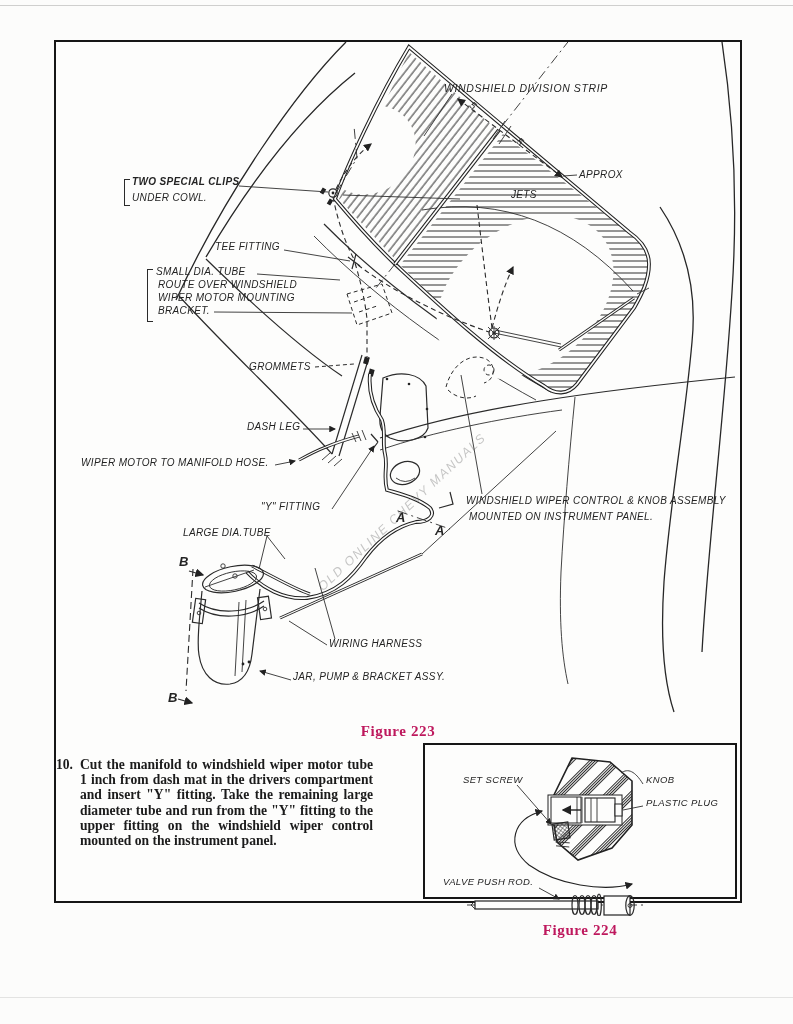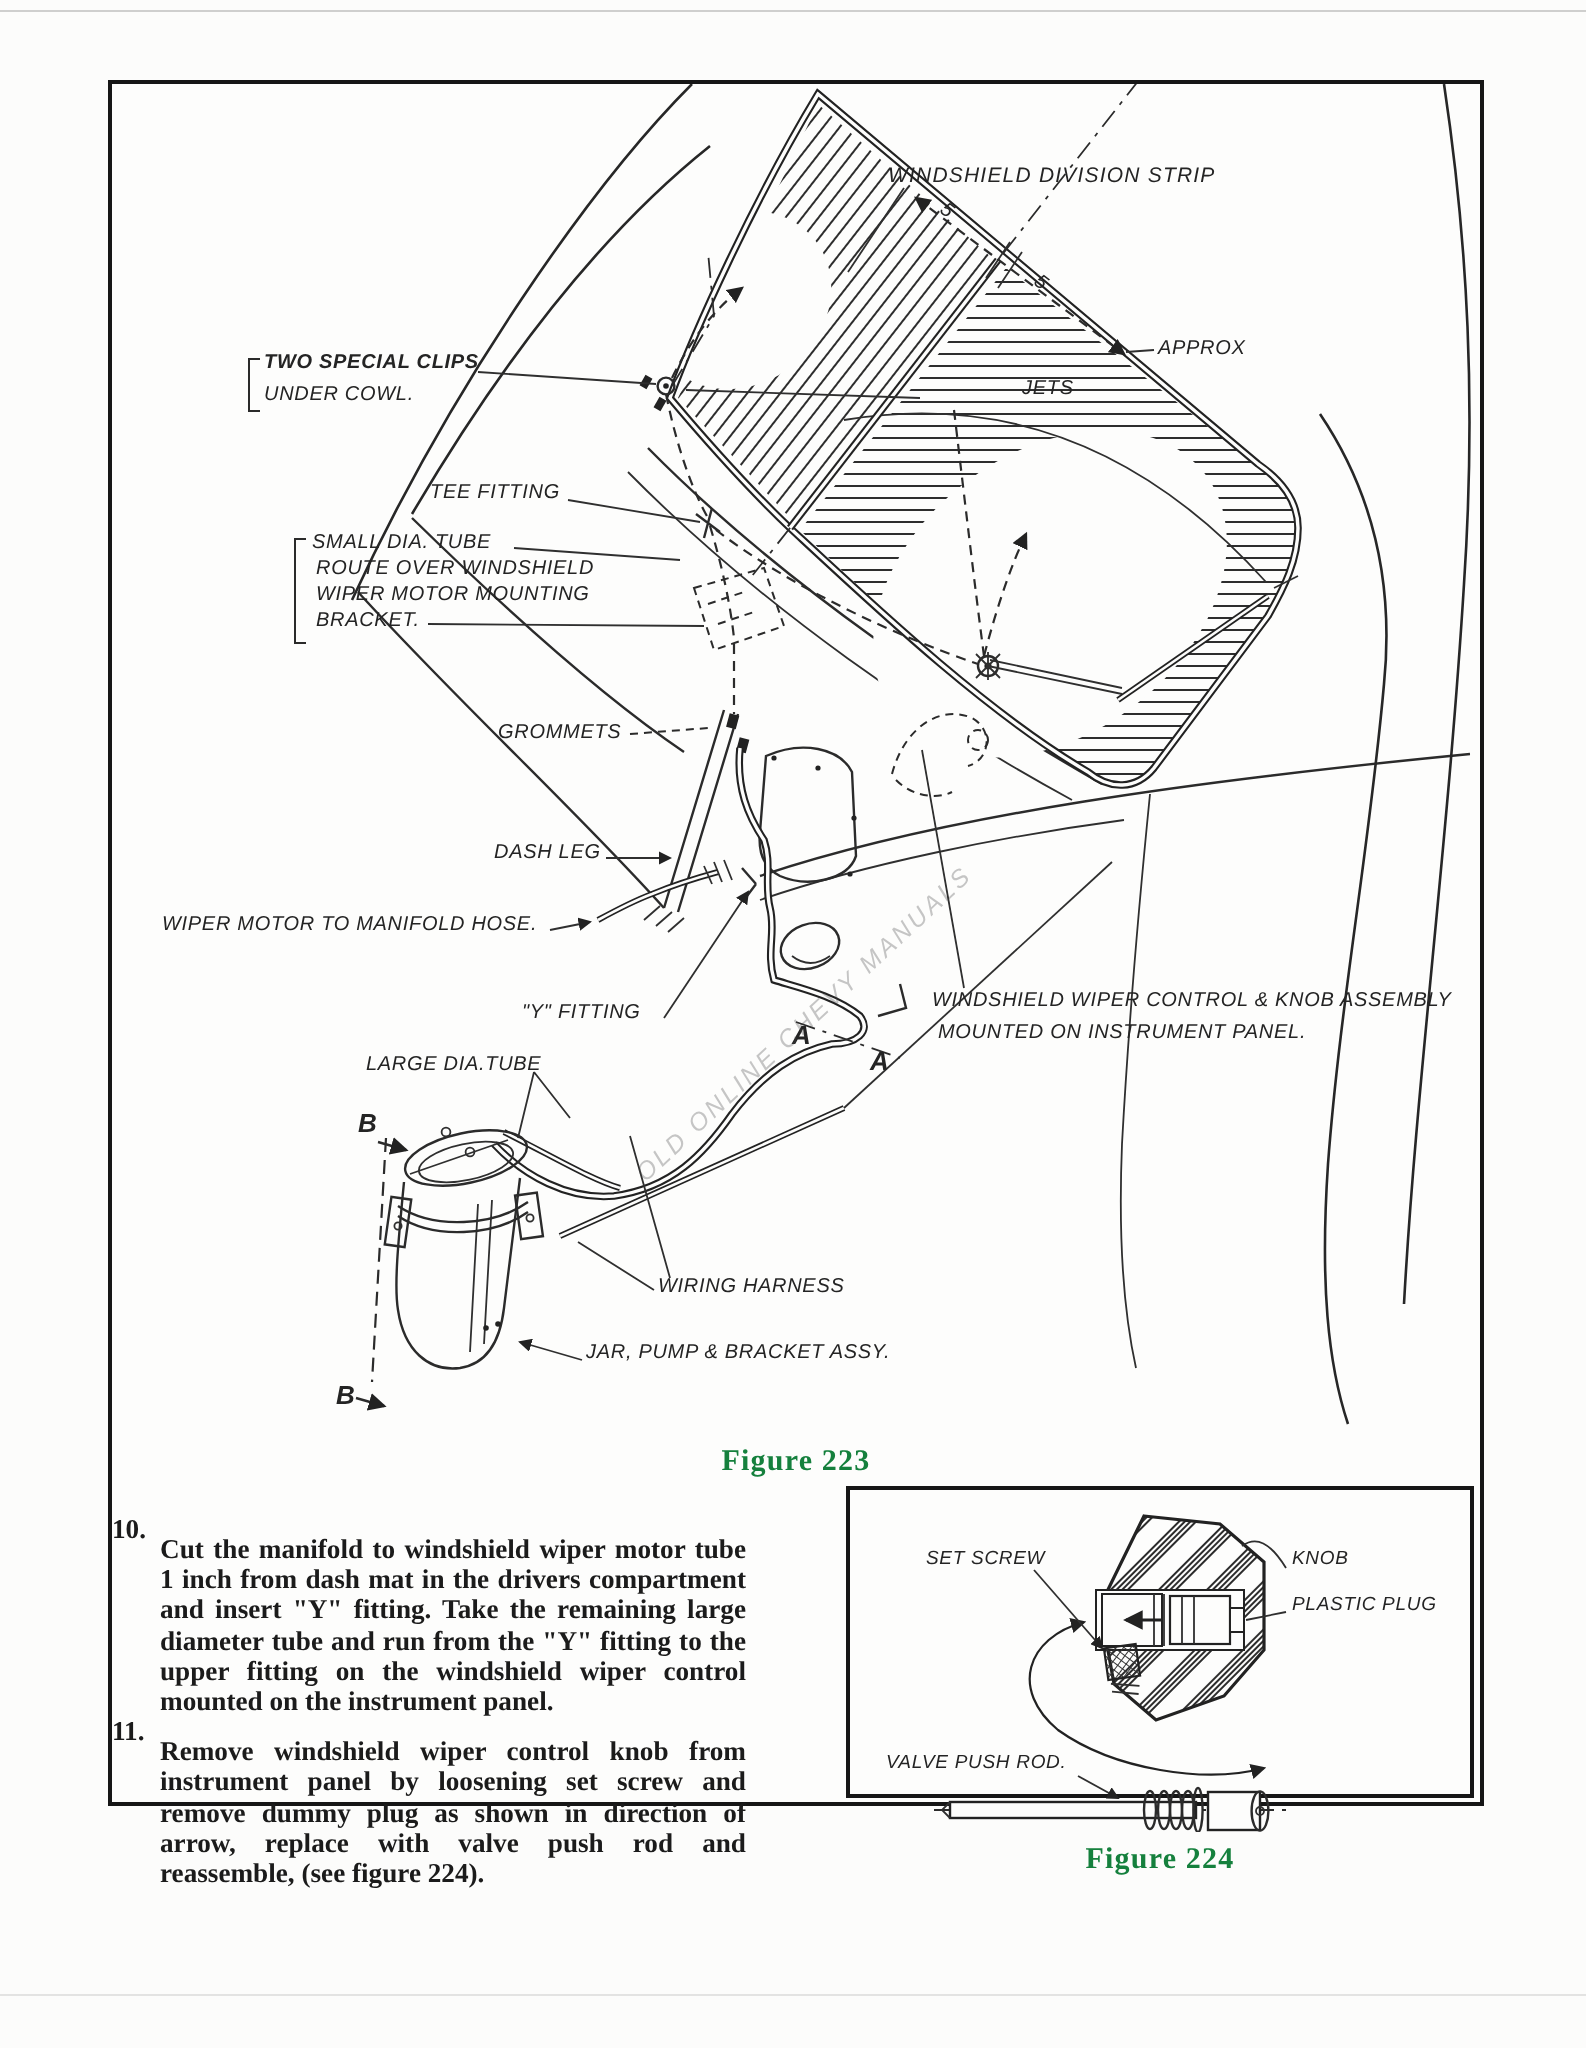--- a/index.html
+++ b/index.html
@@ -9,27 +9,27 @@
   .figbox{position:absolute;background:#fdfdfc;border:2.5px solid #161616;box-sizing:border-box;}
   .figbox svg{position:absolute;left:0;top:0;}
   .lbl{position:absolute;font:italic 10px/1.2 "Liberation Sans",sans-serif;letter-spacing:.35px;
        color:#242424;white-space:nowrap;}
   .lbl.sm{font-size:9.5px;}
   .lbl.big{font-size:10.5px;letter-spacing:.6px;}
   .sec{font:italic bold 13px "Liberation Sans",sans-serif;}
   .bracket{position:absolute;border-left:1.4px solid #2a2a2a;border-top:1.4px solid #2a2a2a;
            border-bottom:1.4px solid #2a2a2a;width:5px;}
   .caption{position:absolute;font:bold 15px "Liberation Serif",serif;letter-spacing:.6px;
-           text-align:center;color:#15803d;}
+           text-align:center;color:#be185d;}
   .watermark{position:absolute;font:italic 12.5px "Liberation Sans",sans-serif;letter-spacing:1.6px;
              color:rgba(70,70,70,.30);transform:translate(-50%,-50%) rotate(-43deg);white-space:nowrap;}
   .instructions{position:absolute;left:56px;top:757px;width:317px;}
   .item{display:flex;}
   .item .num{width:24px;flex:none;font:bold 13.6px/15.2px "Liberation Serif",serif;}
-  .item .txt{flex:1;font:bold 13.6px/15.2px "Liberation Serif",serif;text-align:justify;margin-top:10px;}
+  .item .txt{flex:1;font:bold 13.6px/15.2px "Liberation Serif",serif;text-align:justify;}
   .pageno{position:absolute;left:0;top:961px;width:100%;text-align:center;
           font:bold 13.5px "Liberation Serif",serif;letter-spacing:1px;}
   svg .ln{stroke:#2b2b2b;stroke-width:1.2;fill:none;}
   svg .thin{stroke:#2f2f2f;stroke-width:.9;fill:none;}
   svg .dl1{stroke:#222;stroke-width:3.8;fill:none;}
   svg .dl2{stroke:#fdfdfc;stroke-width:1.7;fill:none;}
   svg .tl1{stroke:#222;stroke-width:3;fill:none;}
   svg .tl2{stroke:#fdfdfc;stroke-width:1.3;fill:none;}
   svg .dsh{stroke:#2b2b2b;stroke-width:1.1;fill:none;stroke-dasharray:5 3.5;}
   svg .dshf{stroke:#2b2b2b;stroke-width:1;fill:none;stroke-dasharray:4 3;}
@@ -242,24 +242,20 @@
     <div class="watermark" style="left:346px;top:470px;">OLD ONLINE CHEVY MANUALS</div>
   </div>
 
   <div class="caption" style="left:54px;top:723px;width:688px;">Figure 223</div>
 
   <div class="instructions">
     <div class="item">
       <span class="num">10.</span>
       <span class="txt">Cut the manifold to windshield wiper motor tube 1 inch from dash mat in the drivers compartment and insert "Y" fitting.  Take the remaining large diameter tube and run from the "Y" fitting to the upper fitting on the windshield wiper control mounted on the instrument panel.</span>
     </div>
-    <div class="item">
-      <span class="num">11.</span>
-      <span class="txt">Remove windshield wiper control knob from instrument panel by loosening set screw and remove dummy plug as shown in direction of arrow, replace with valve push rod and reassemble, (see figure 224).</span>
-    </div>
   </div>
 
   <div class="figbox" style="left:423px;top:743px;width:314px;height:156px;border-width:2px;">
     <svg width="310" height="171" viewBox="0 0 310 171">
       <defs>
         <pattern id="hatchKnob" width="17" height="17" patternUnits="userSpaceOnUse" patternTransform="rotate(45)">
           <rect x="0" y="0" width="8" height="17" fill="#fdfdfc"></rect>
           <rect x="8" y="0" width="9" height="17" fill="none"></rect>
           <line x1="8.5" y1="0" x2="8.5" y2="17" stroke="#2c2c2c" stroke-width="1"></line>
           <line x1="10.5" y1="0" x2="10.5" y2="17" stroke="#2c2c2c" stroke-width="1"></line>

